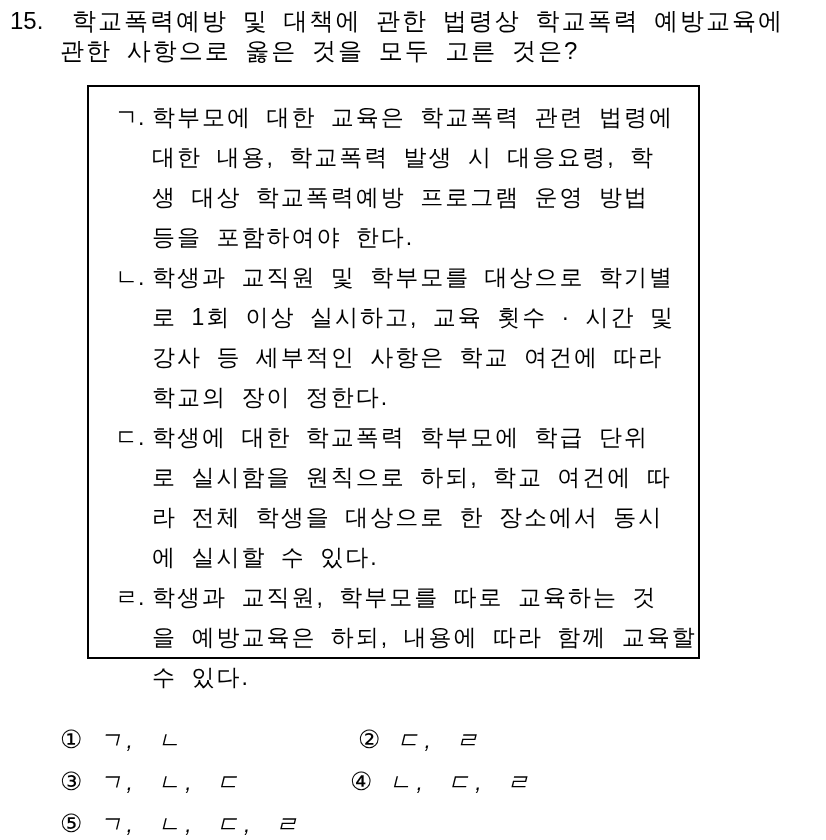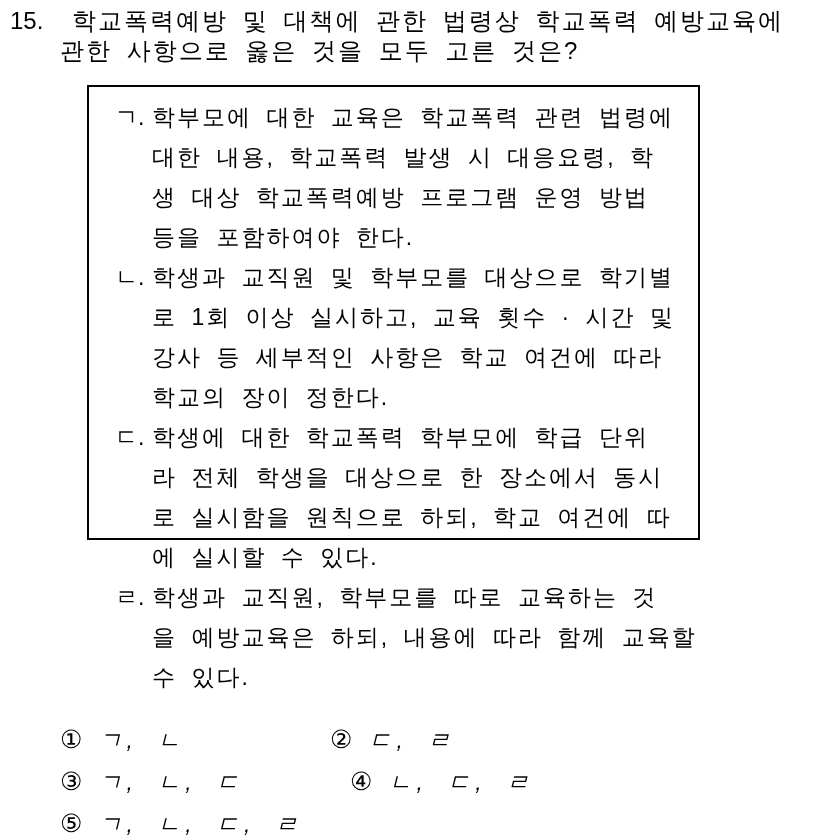--- a/index.html
+++ b/index.html
@@ -31,21 +31,21 @@
   }
   .q-num { display: inline-block; margin-right: 14px; letter-spacing: 0; }
   .q-line2 { padding-left: 50px; }
 
   
   .stem-box {
     position: absolute;
     left: 87px;
     top: 85px;
     width: 613px;
-    height: 455px;
+    height: 574px;
     box-sizing: border-box;
     border: 2px solid #000000;
     padding-top: 10px;
     background: #ffffff;
   }
   .bline {
     height: 40px;
     line-height: 40px;
     font-size: 23px;
     letter-spacing: 2px;
@@ -59,21 +59,21 @@
   
   .choice {
     position: absolute;
     font-size: 23px;
     white-space: nowrap;
     line-height: 30px;
   }
   .cnum { font-size: 25px; margin-right: 16px; }
   .clabel { letter-spacing: 5px; word-spacing: 8px; font-style: italic; }
   .pos-r1c1 { left: 60px;  top: 724px; }
-  .pos-r1c2 { left: 330px; top: 724px; }
+  .pos-r1c2 { left: 358px; top: 724px; }
   .pos-r2c1 { left: 60px;  top: 766px; }
   .pos-r2c2 { left: 350px; top: 766px; }
   .pos-r3c1 { left: 60px;  top: 808px; }
 </style>
 </head>
 <body>
 
 <div class="page">
 
   <div class="question">
@@ -101,22 +101,22 @@
       </div>
       <div class="bline cont">로 1회 이상 실시하고, 교육 횟수 · 시간 및</div>
       <div class="bline cont">강사 등 세부적인 사항은 학교 여건에 따라</div>
       <div class="bline cont">학교의 장이 정한다.</div>
     </div>
 
     <div>
       <div class="bline first">
         <span class="marker">ㄷ.</span><span>학생에 대한 학교폭력 학부모에 학급 단위</span>
       </div>
+      <div class="bline cont">로 실시함을 원칙으로 하되, 학교 여건에 따</div>
       <div class="bline cont">라 전체 학생을 대상으로 한 장소에서 동시</div>
-      <div class="bline cont">로 실시함을 원칙으로 하되, 학교 여건에 따</div>
       <div class="bline cont">에 실시할 수 있다.</div>
     </div>
 
     <div>
       <div class="bline first">
         <span class="marker">ㄹ.</span><span>학생과 교직원, 학부모를 따로 교육하는 것</span>
       </div>
       <div class="bline cont">을 예방교육은 하되, 내용에 따라 함께 교육할</div>
       <div class="bline cont">수 있다.</div>
     </div>

